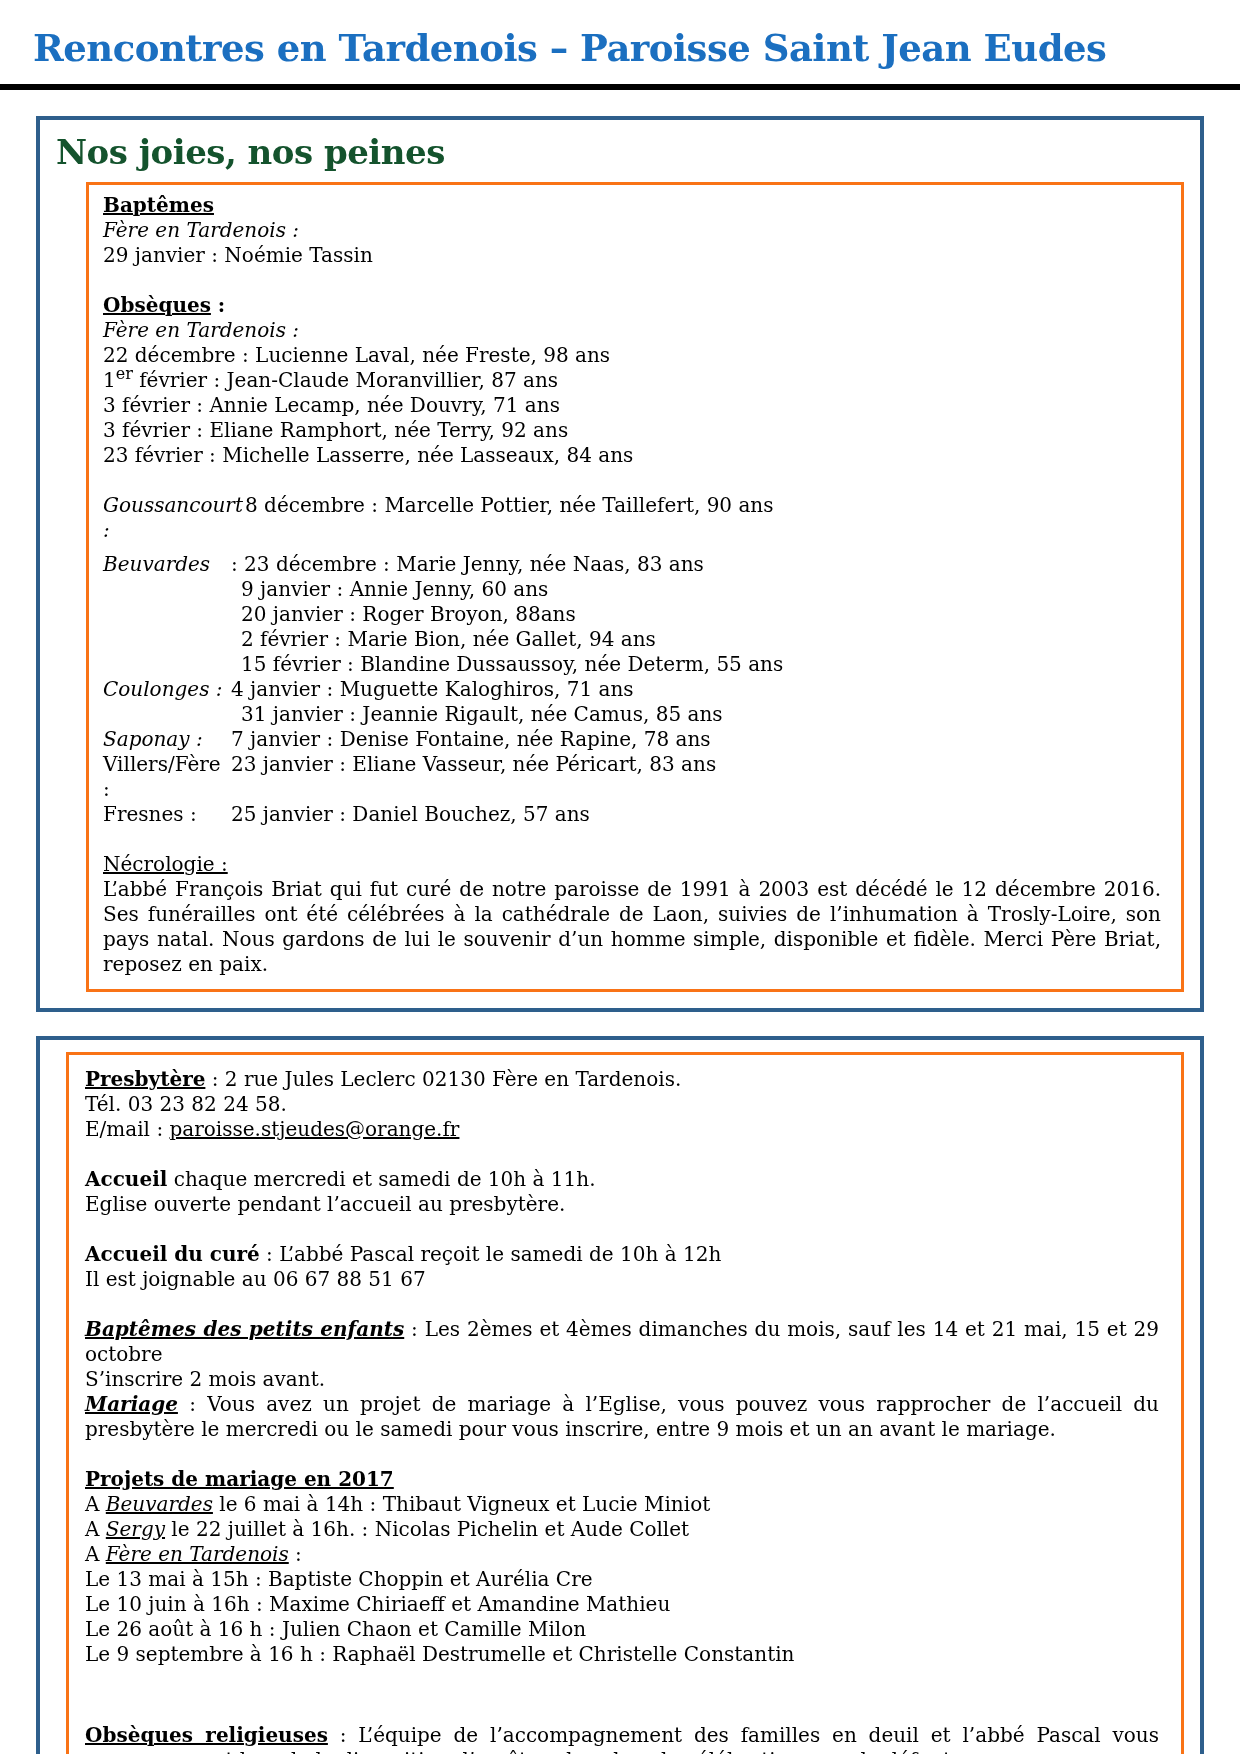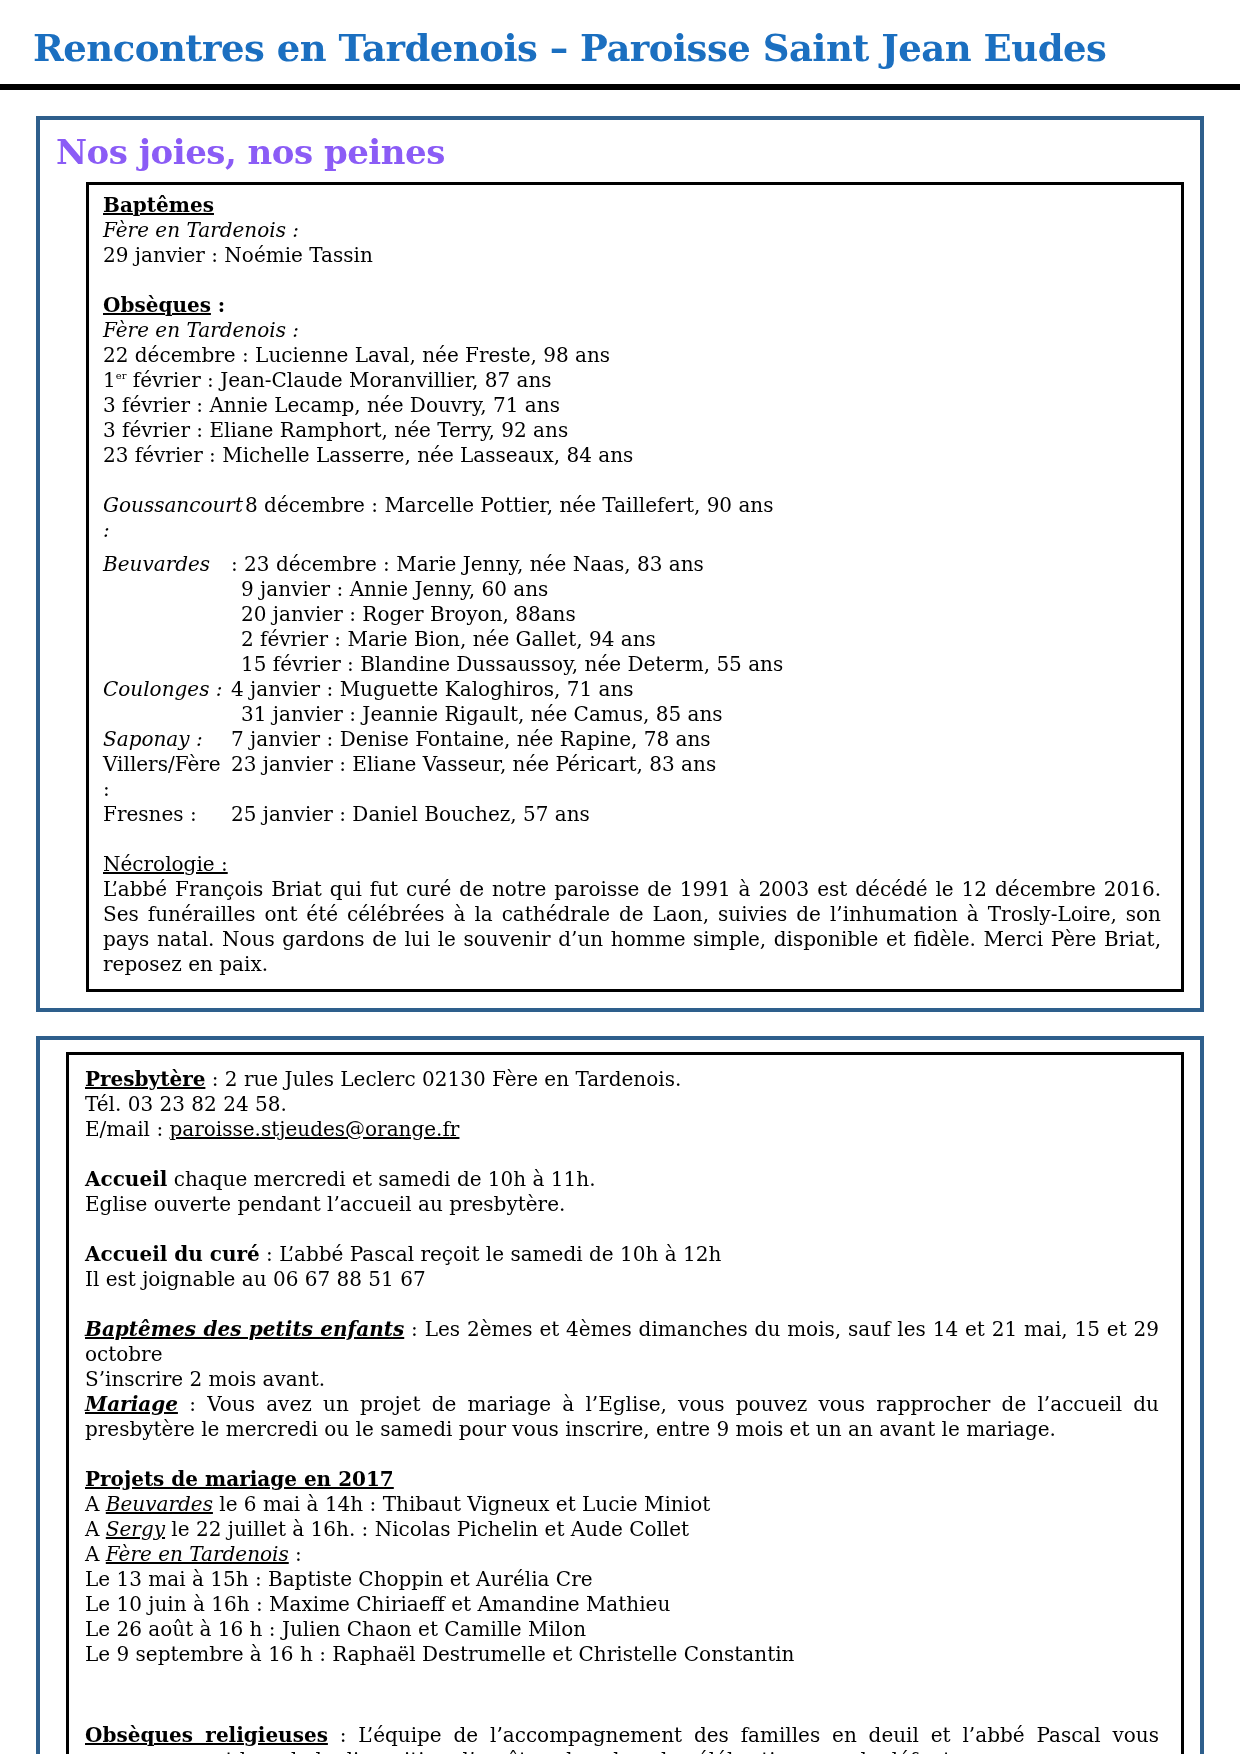--- a/index.html
+++ b/index.html
@@ -11,41 +11,41 @@
   .page-header{padding:26px 0 0 33px;}
   .newsletter-title{
     color:#1B6FC0;font-size:37px;font-weight:bold;letter-spacing:-0.5px;
     font-family:"DejaVu Serif", serif;
   }
   .top-rule{height:6px;background:#000;margin-top:14px;width:100%;}
   
   .outer-box{border:4px solid #2E5F8C;margin:26px 36px 0 36px;background:#fff;}
   .outer-box.second{margin-top:24px;}
   .joys-title{
-    color:#8b5cf6;font-size:34px;font-weight:bold;
+    color:#14532d;font-size:34px;font-weight:bold;
     margin:12px 0 10px 16px;letter-spacing:-0.5px;
   }
   .inner-box{
-    border:3px solid #000000;font-size:20px;line-height:25px;
+    border:3px solid #f97316;font-size:20px;line-height:25px;
     padding:8px 20px 12px 14px;
   }
   .box1-inner{margin:0 16px 16px 46px;}
   .box2-inner{margin:12px 16px 16px 26px;padding:12px 22px 16px 16px;}
   
   .bu{font-weight:bold;text-decoration:underline;}
   .b{font-weight:bold;}
   .u{text-decoration:underline;}
   .it{font-style:italic;}
   .biu{font-weight:bold;font-style:italic;text-decoration:underline;}
   .itu{font-style:italic;text-decoration:underline;}
   .just{text-align:justify;}
   .gap{height:25px;}
   .gap-sm{height:9px;}
   .gap-lg{height:56px;}
-  sup{font-size:10px;line-height:0;}
+  sup{font-size:16px;line-height:0;}
   
   .vrow{display:flex;}
   .vlabel{width:128px;flex-shrink:0;}
   .vrow .cont-text{padding-left:10px;}
   .grow{display:flex;}
   .glabel{width:142px;flex-shrink:0;}
   .email-link{color:#000000;text-decoration:underline;cursor:pointer;}
   p{margin:0;}
 </style>
 </head>

